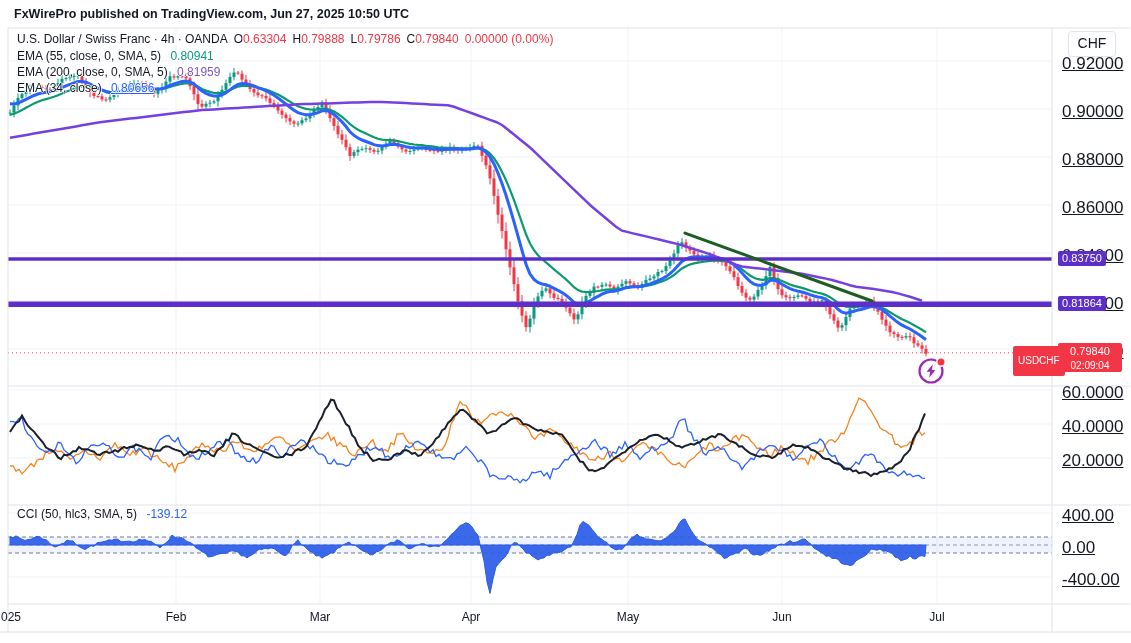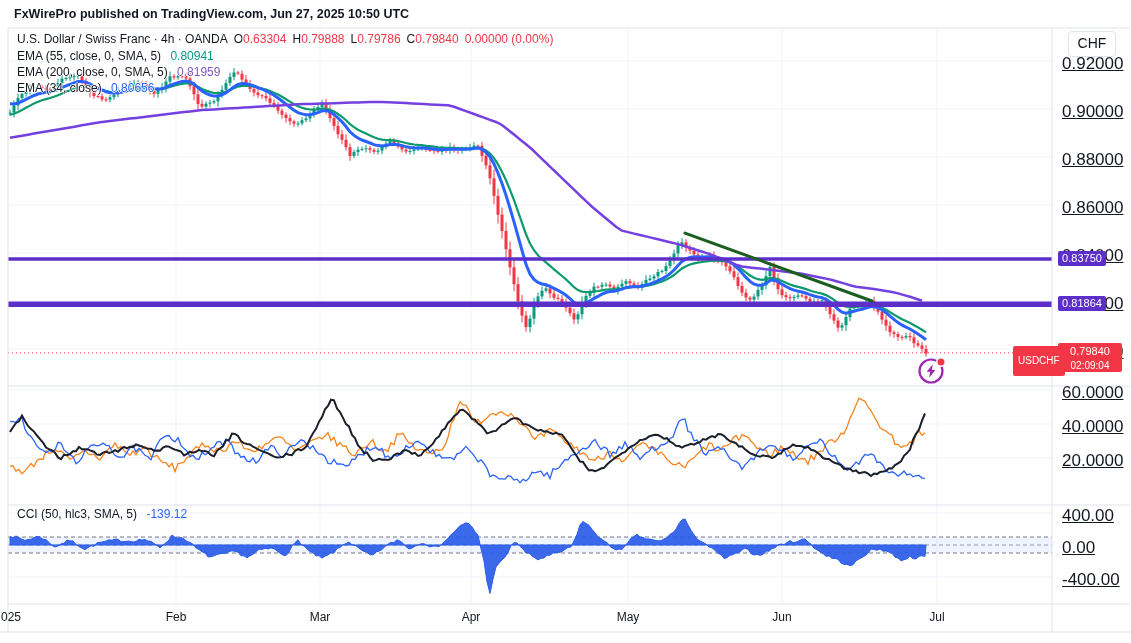--- a/index.html
+++ b/index.html
@@ -549,21 +549,21 @@
   <div class="lrow" style="top:49px">
     <span class="ls">EMA (55, close, 0, SMA, 5)</span>
     <span class="lv ls" style="color: rgb(8, 153, 129);">0.80941</span>
   </div>
   <div class="lrow" style="top:65px">
     <span class="ls">EMA (200, close, 0, SMA, 5)</span>
     <span class="lv ls" style="color: rgb(126, 87, 194);">0.81959</span>
   </div>
   <div class="lrow" style="top:81px">
     <span class="ls">EMA (34, close)</span>
-    <span class="lv ls" style="color: rgb(41, 98, 255);">0.80656</span>
+    <span class="lv ls" style="color: rgb(41, 98, 255); text-decoration: underline;">0.80656</span>
   </div>
 
 
   <div class="lrow" style="top:507px">
     <span class="ls">CCI (50, hlc3, SMA, 5)</span>
     <span class="lv ls" style="color: rgb(41, 98, 255);">-139.12</span>
   </div>
 
   <div id="chf-btn">CHF</div>
   <div id="price-axis">

